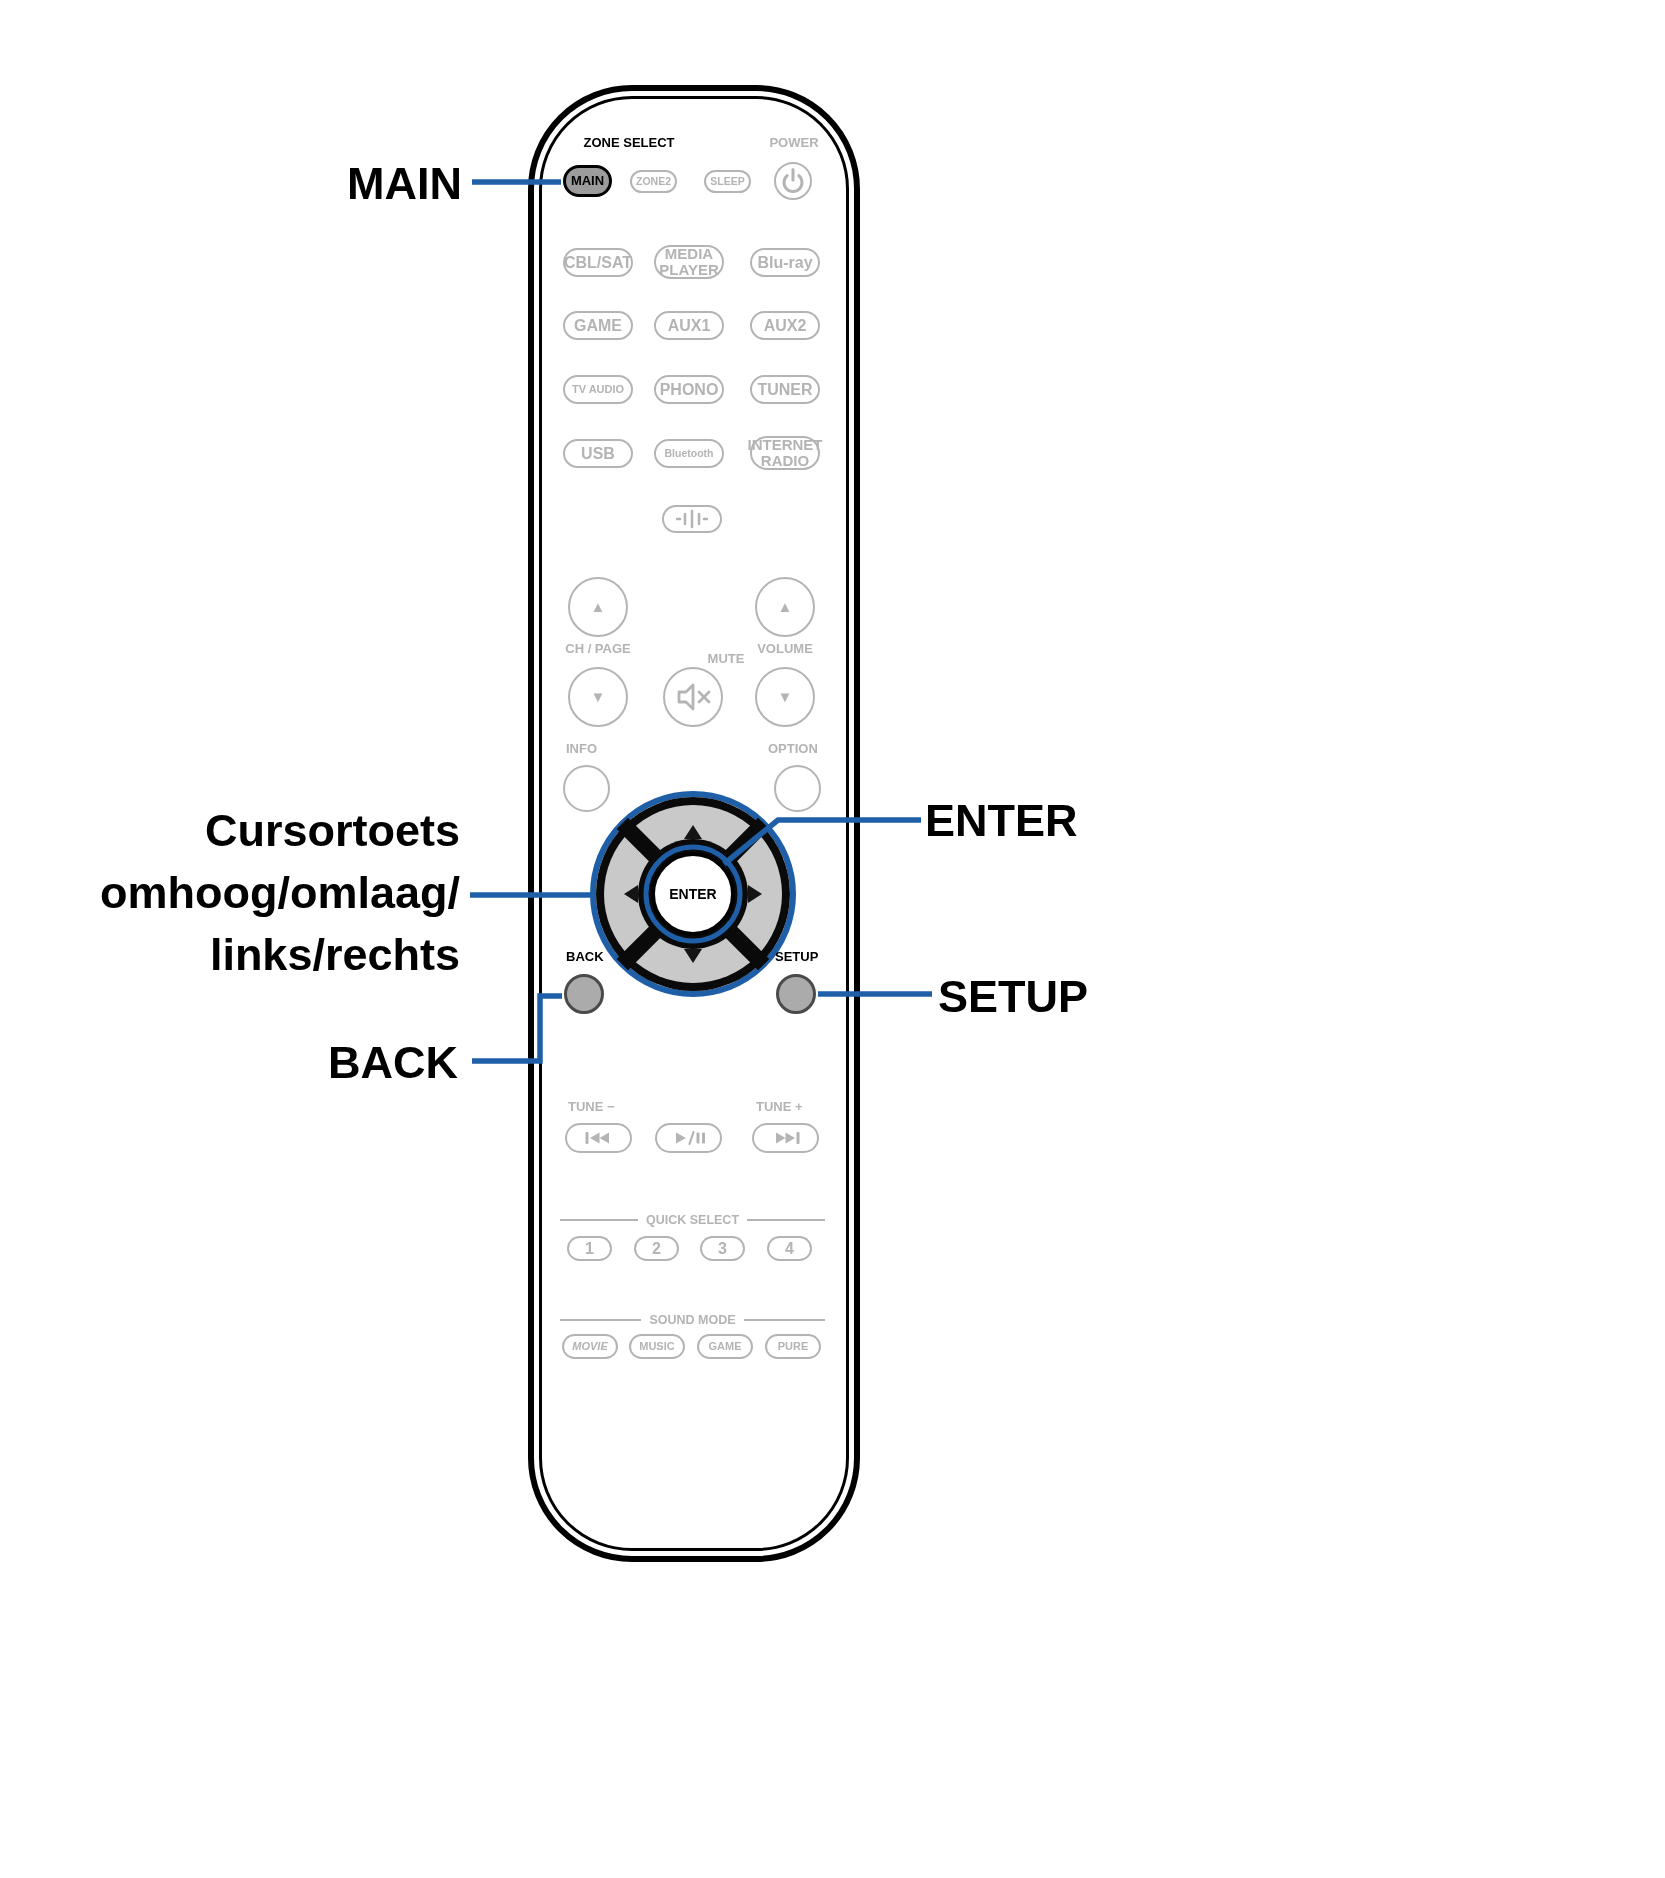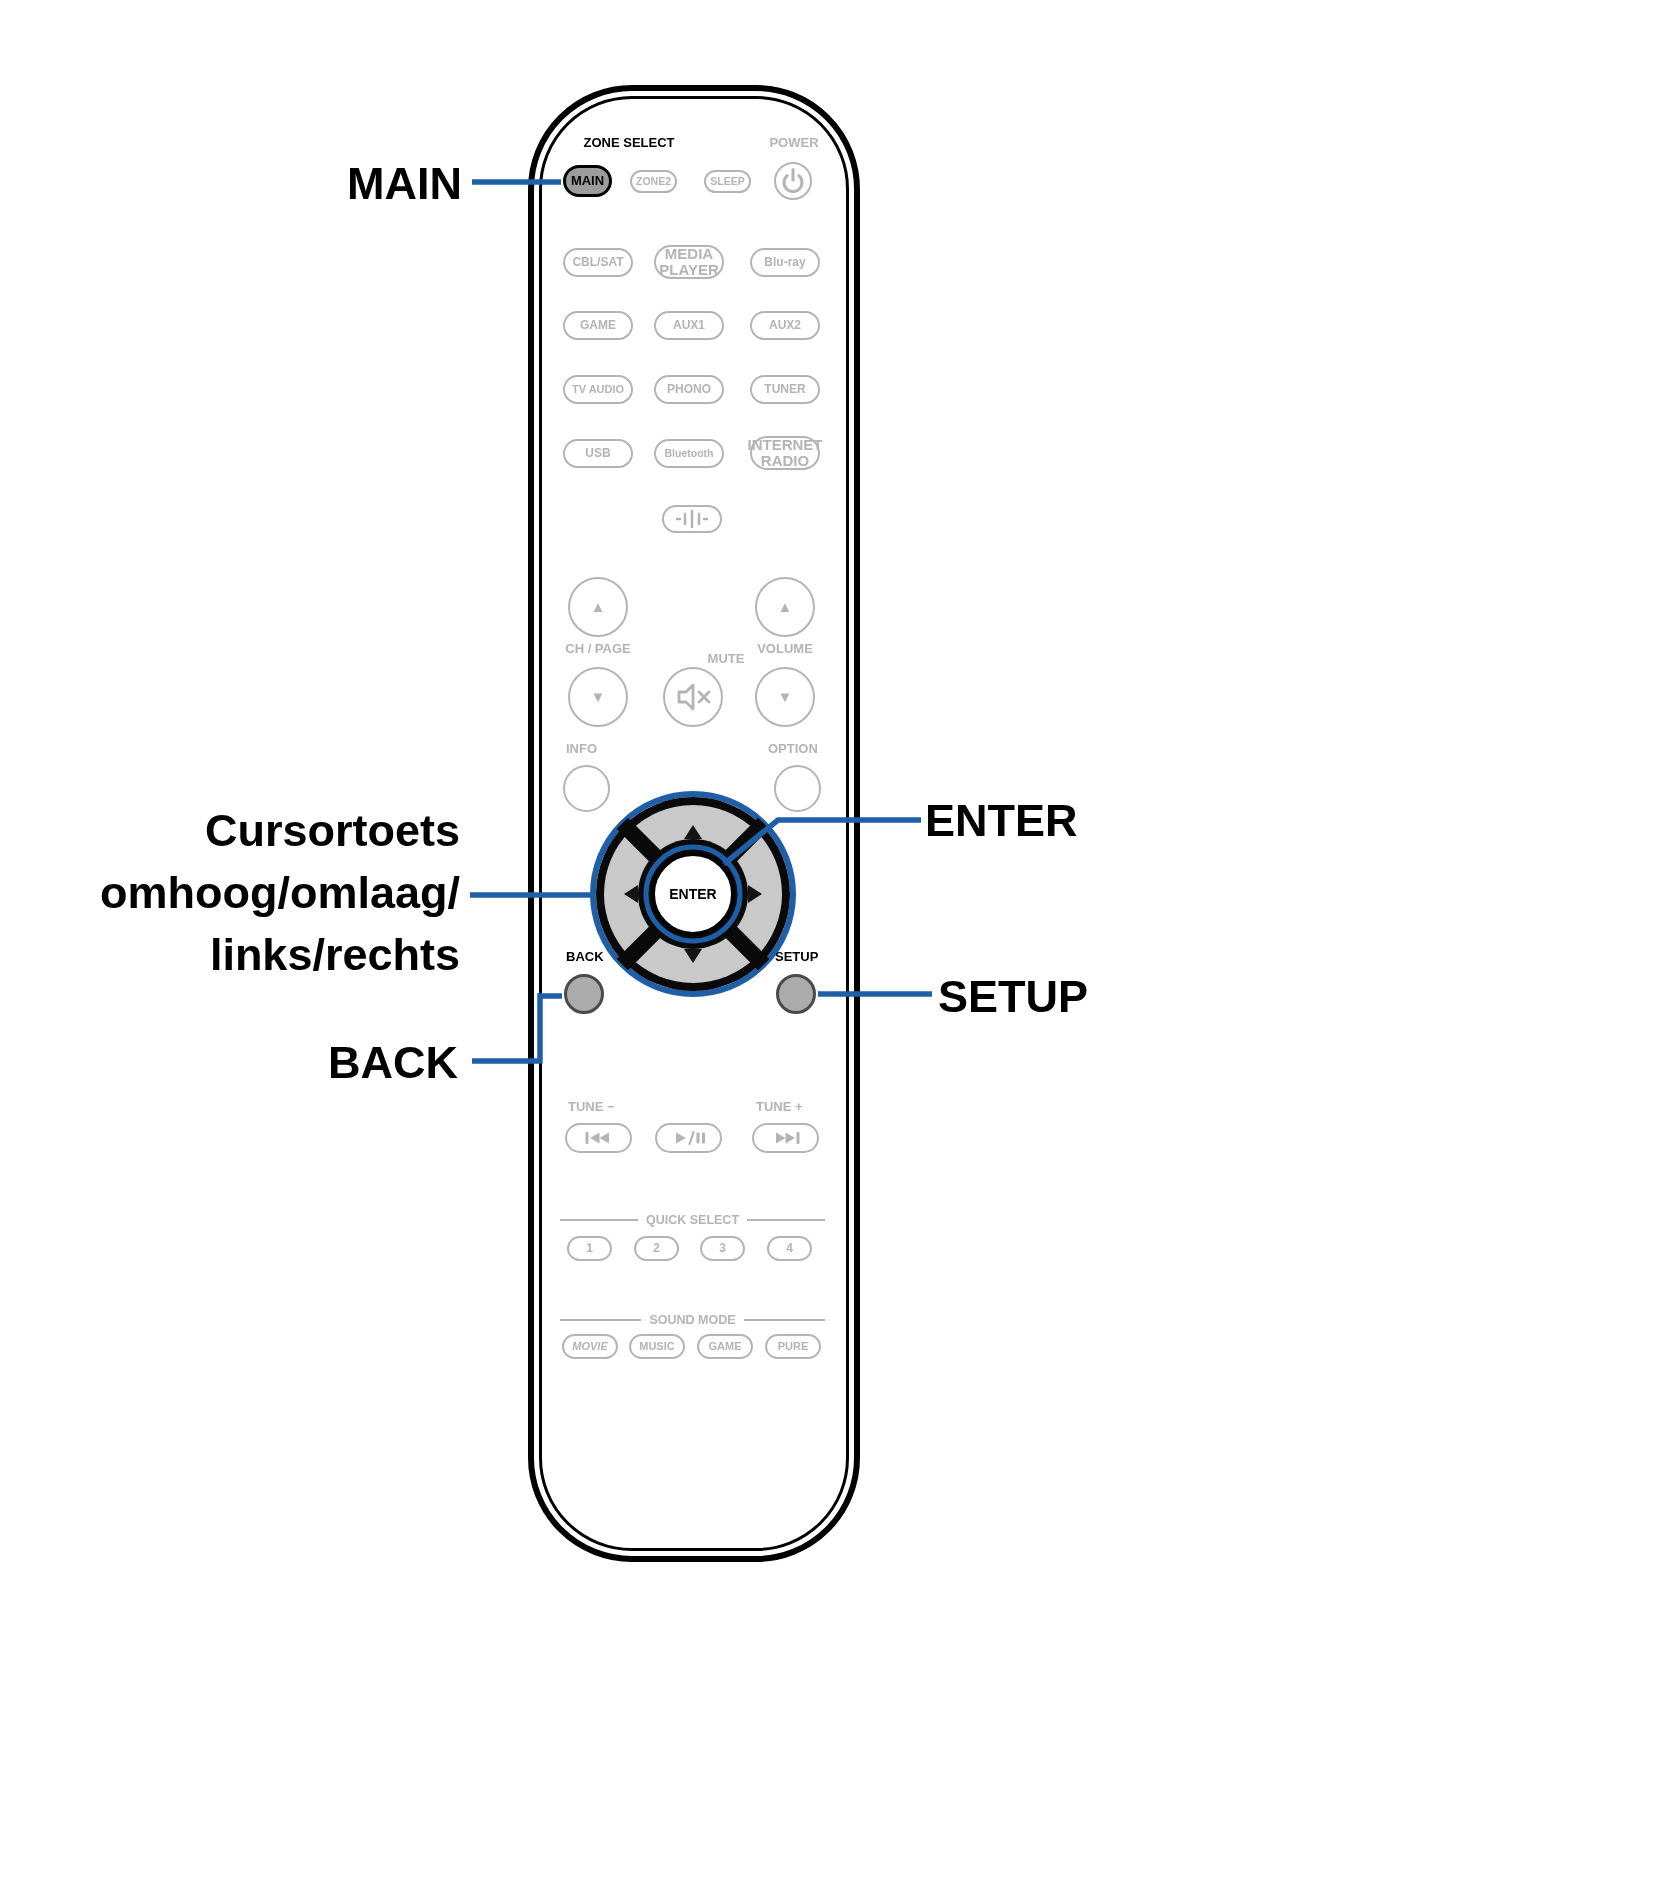--- a/index.html
+++ b/index.html
@@ -8,21 +8,21 @@
   .canvas { position:relative; width:1665px; height:1878px; overflow:hidden; background:#fff; }
 
   
   .remote { position:absolute; left:528px; top:85px; width:332px; height:1477px; }
   .shell-outer { position:absolute; inset:0; border:6px solid #000; border-radius:104px; background:#fff; }
   .shell-inner { position:absolute; inset:11px; border:3px solid #000; border-radius:93px; }
 
   
   .pill { position:absolute; border:2.5px solid #b4b4b4; border-radius:999px; color:#b4b4b4;
           background:#fff; display:flex; align-items:center; justify-content:center; text-align:center;
-          font-weight:700; font-size:12px; line-height:1.08; white-space:nowrap; }
+          font-weight:700; font-size:16px; line-height:1.08; white-space:nowrap; }
   .pill.sm   { font-size:10.5px; }
   .pill.f11  { font-size:11px; }
   .pill.wrap { white-space:normal; font-size:15px; }
   .circ { border-radius:50%; }
   .pill.main-btn { background:#9c9c9c; border:3.5px solid #000; color:#000; font-size:13px; }
   .disc { position:absolute; border-radius:50%; background:#ababab; border:3px solid #4a4a4a; }
   .tri { font-size:15px; }
 
   .rlabel { position:absolute; font-weight:700; font-size:13px; color:#b4b4b4; white-space:nowrap; }
   .rlabel.dark { color:#000; }

